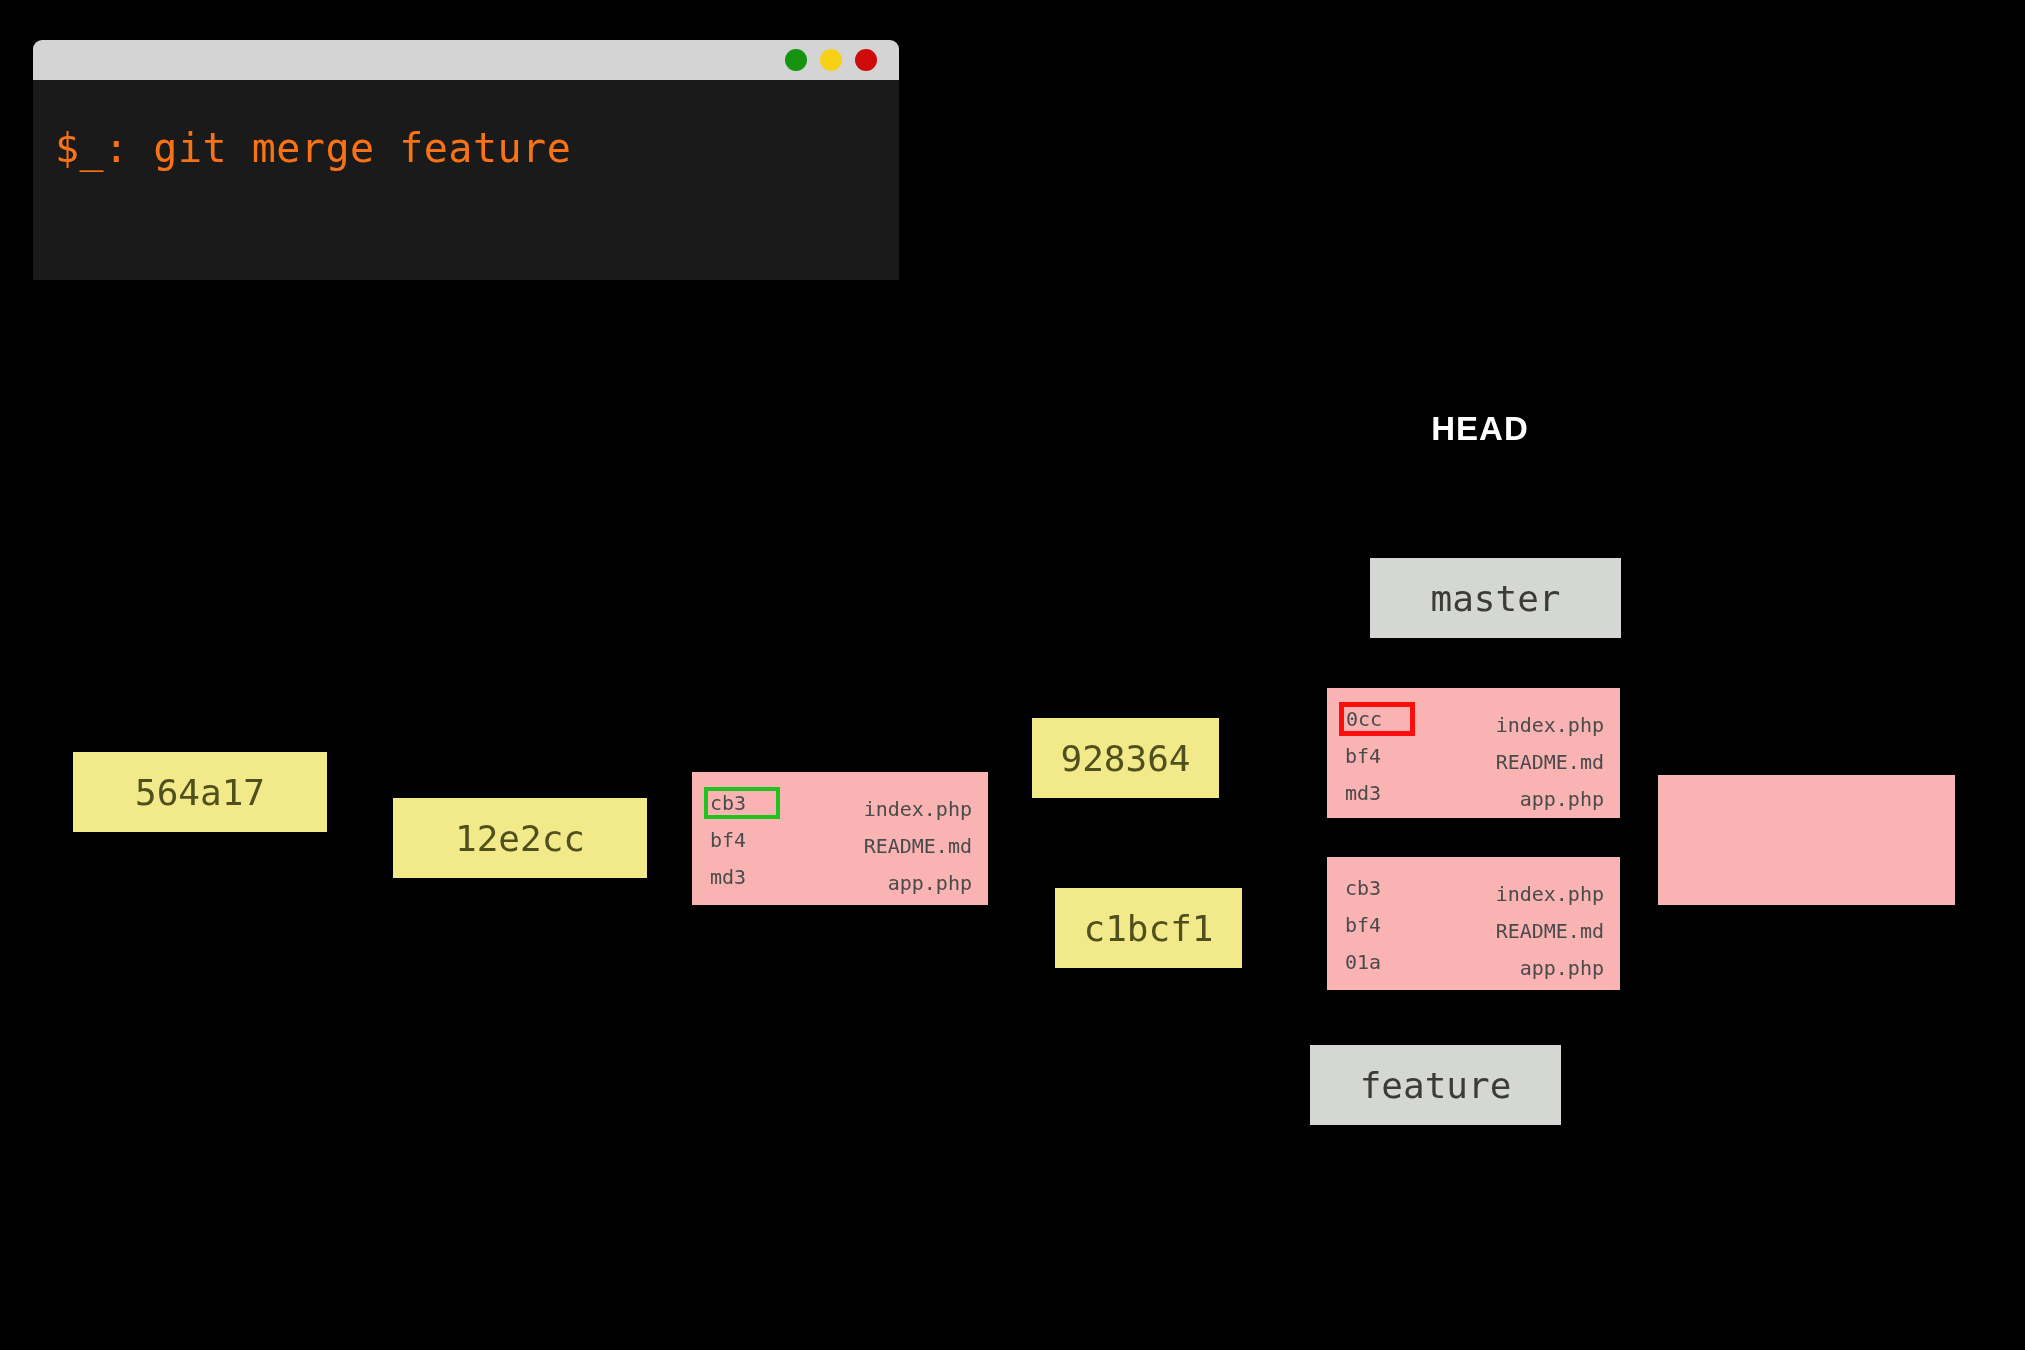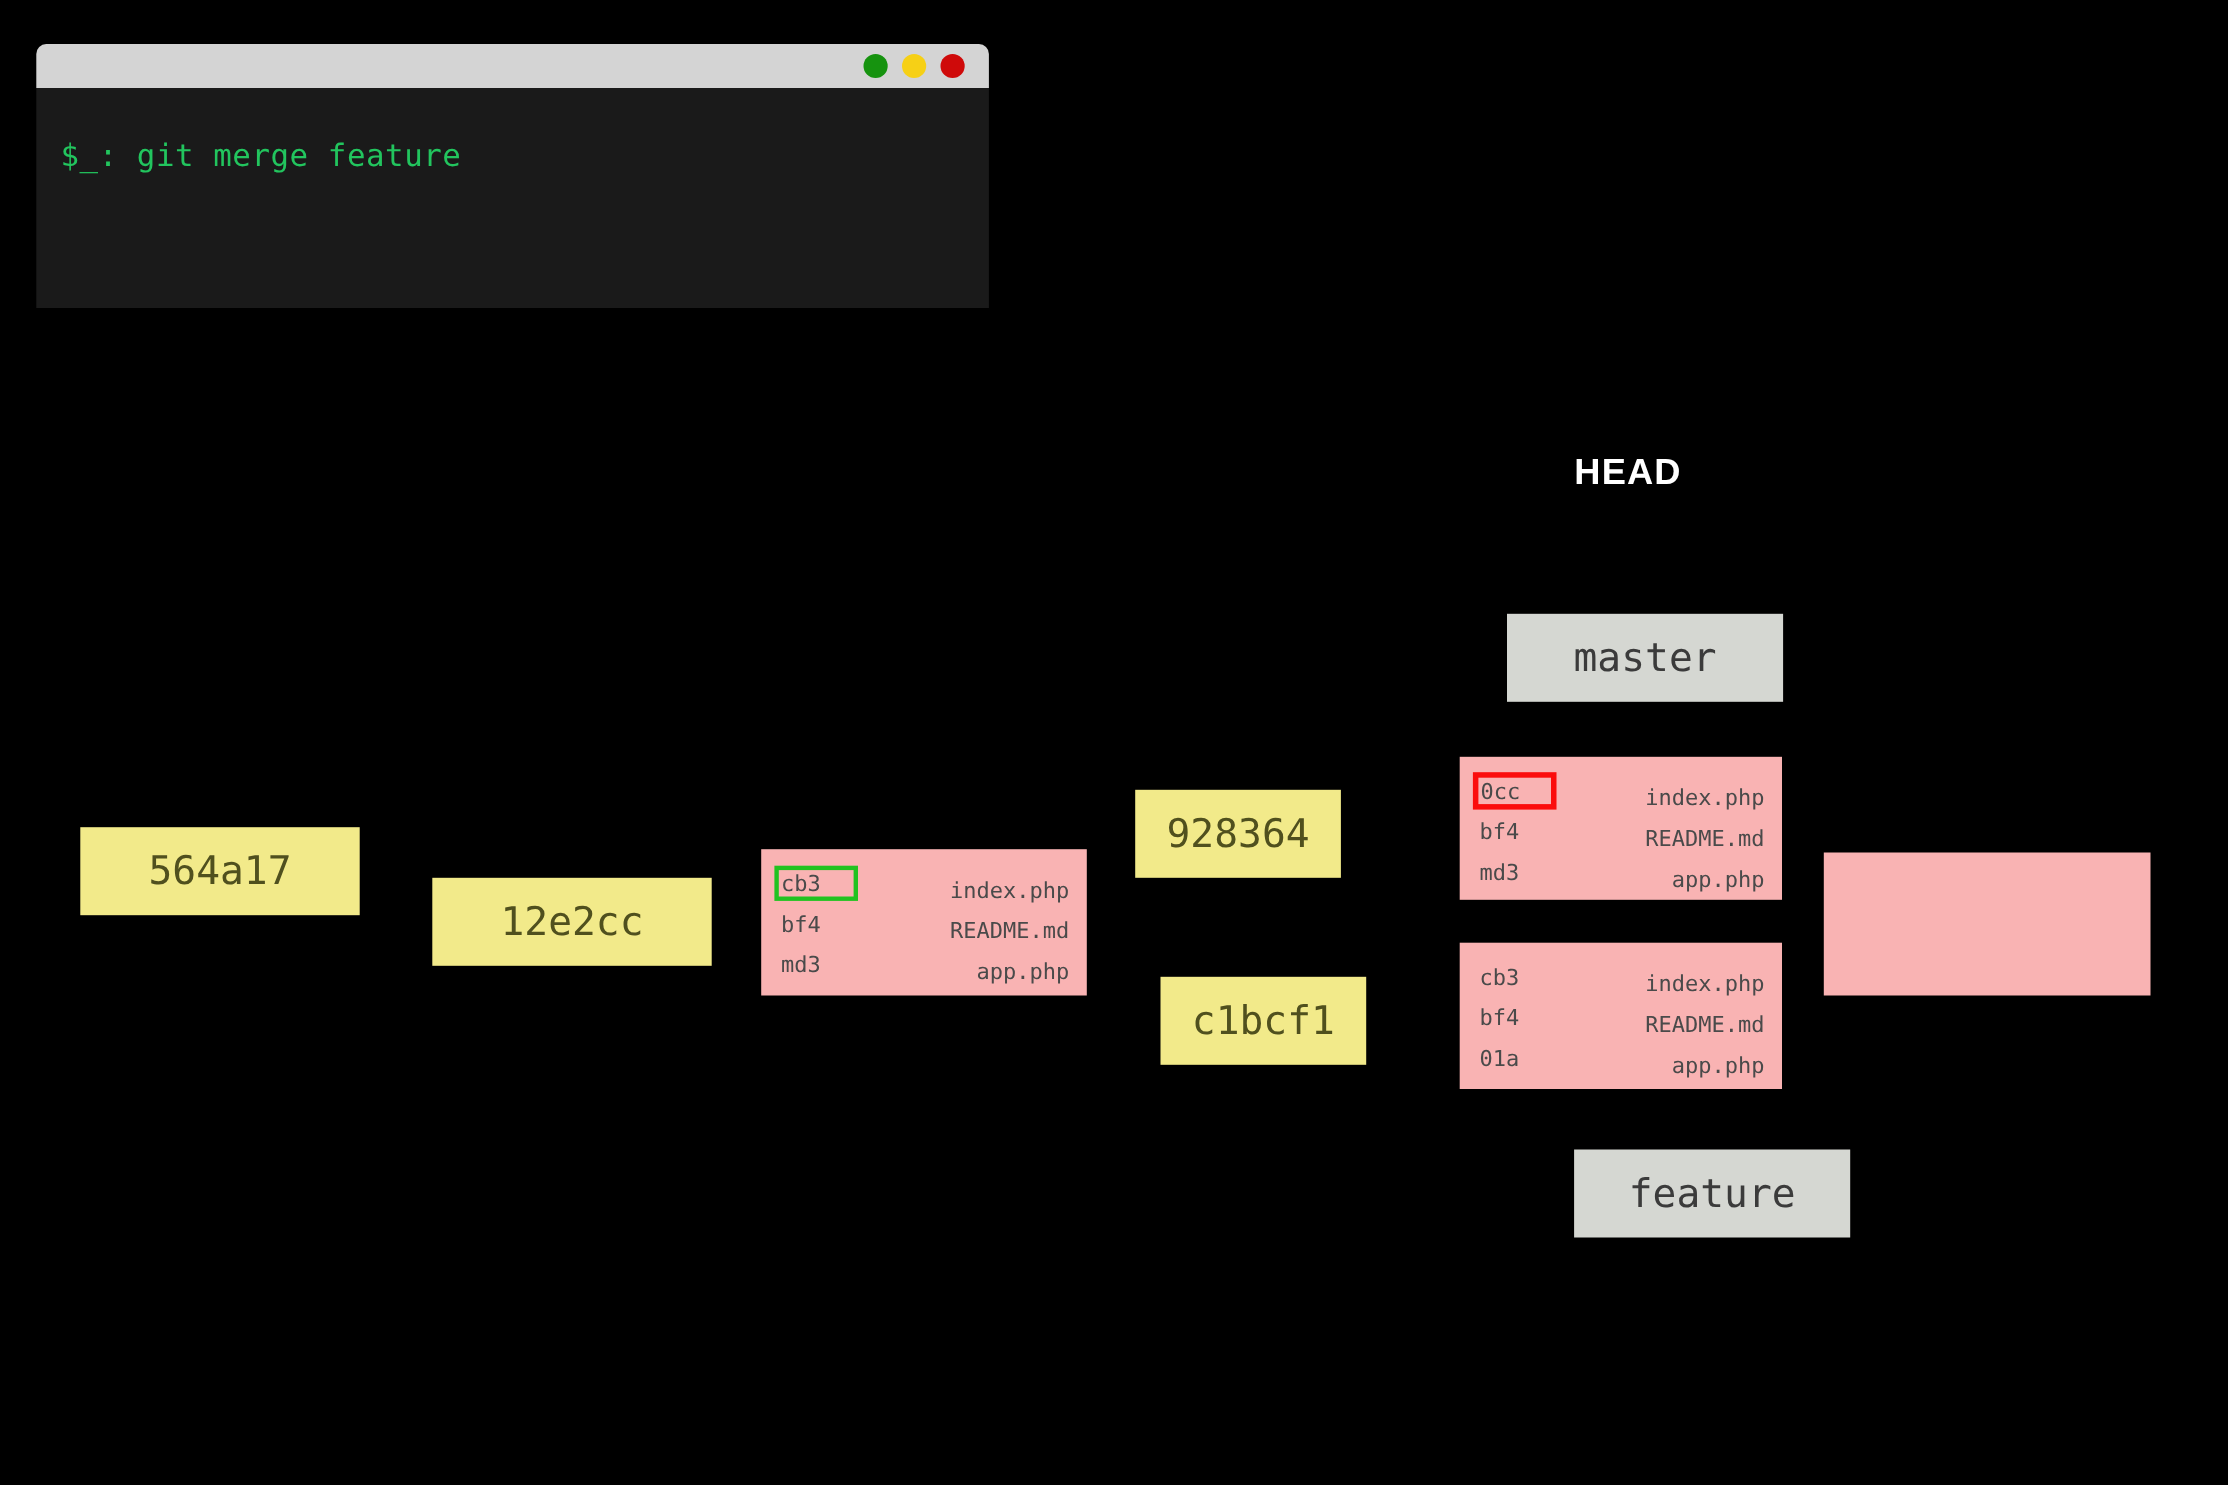--- a/index.html
+++ b/index.html
@@ -58,22 +58,22 @@
     top: 40px;
     width: 100%;
     height: 200px;
     background: #1a1a1a;
     box-sizing: border-box;
   }
   #terminal-prompt-line {
     position: absolute;
     left: 22px;
     top: 45px;
-    color: #22c55e;
-    font-size: 28px;
+    color: #f97316;
+    font-size: 40px;
     letter-spacing: 0.5px;
     white-space: pre;
     font-family: "DejaVu Sans Mono", "Liberation Mono", monospace;
   }
 
   
   #graph {
     position: absolute;
     left: 0; top: 0;
     width: 1786px;
@@ -101,21 +101,21 @@
     color: #3b3b3b;
     font-family: "DejaVu Sans Mono", "Liberation Mono", monospace;
     font-size: 36px;
     display: flex;
     align-items: center;
     justify-content: center;
     box-sizing: border-box;
     margin-left: 20px;
   }
   #branch-master  { left: 1350px; top: 558px;  width: 251px; height: 80px; }
-  #branch-feature { left: 1411px; top: 1045px; width: 251px; height: 80px; }
+  #branch-feature { left: 1290px; top: 1045px; width: 251px; height: 80px; }
 
   
   .commit-yellow {
     position: absolute;
     background: #f2ea8a;
     color: #50501e;
     font-family: "DejaVu Sans Mono", "Liberation Mono", monospace;
     font-size: 36px;
     display: flex;
     align-items: center;

